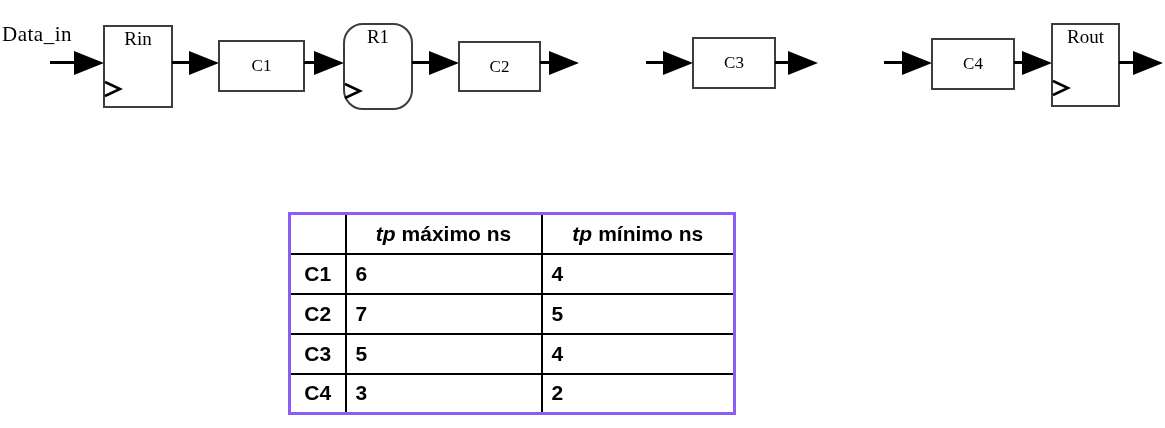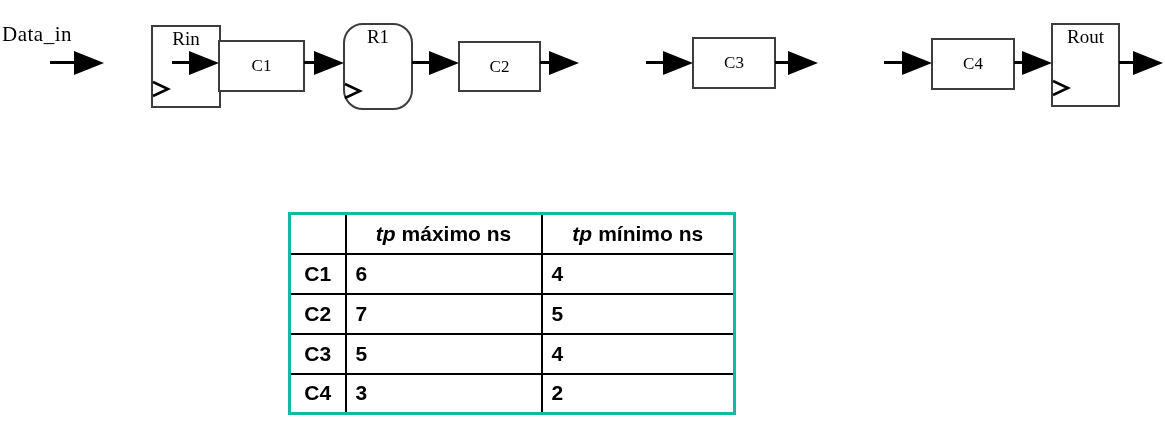--- a/index.html
+++ b/index.html
@@ -16,36 +16,36 @@
 
   .cblock{position:absolute;border:2px solid #3d3d3d;background:#fff;box-sizing:border-box;
           display:flex;align-items:center;justify-content:center;font-size:17px;}
 
   .wire{position:absolute;top:61px;height:3px;background:#000;}
   .ahead{position:absolute;top:51px;width:0;height:0;
          border-top:12px solid transparent;border-bottom:12px solid transparent;
          border-left:30px solid #000;}
 
   
-  .reg-rin {left:103px; top:25px; width:70px; height:83px;margin-left:48px;}
+  .reg-rin {left:103px; top:25px; width:70px; height:83px;}
   .reg-r1  {left:343px; top:23px; width:70px; height:87px;border-radius:20px;}
   .reg-r2  {left:578px; top:18px; width:69px; height:82px;}
   .reg-r3  {left:817px; top:22px; width:69px; height:85px;}
   .reg-rout{left:1051px;top:23px; width:69px; height:84px;}
 
   
   .cb-c1{left:218px;top:40px;width:87px;height:52px;}
   .cb-c2{left:458px;top:41px;width:83px;height:51px;}
   .cb-c3{left:692px;top:37px;width:84px;height:52px;}
   .cb-c4{left:931px;top:38px;width:84px;height:52px;}
 
   
   .tp-table{position:absolute;left:288px;top:212px;border-collapse:collapse;table-layout:fixed;
             font-family:"Liberation Sans",sans-serif;font-weight:bold;font-size:21px;
-            border:3px solid #14b8a6;}
+            border:3px solid #8b5cf6;}
   .tp-table th,.tp-table td{border:2px solid #000;padding:0;overflow:hidden;}
   .tp-table tr{height:40px;}
   .col0{width:56px;} .col1{width:196px;} .col2{width:193px;}
   .tp-table th{text-align:center;font-weight:bold;}
   .tp-table th .it{font-style:italic;margin-right:6px;}
   td.name{text-align:center;}
   td.val{text-align:left;padding-left:9px;}
 </style>
 </head>
 <body>

